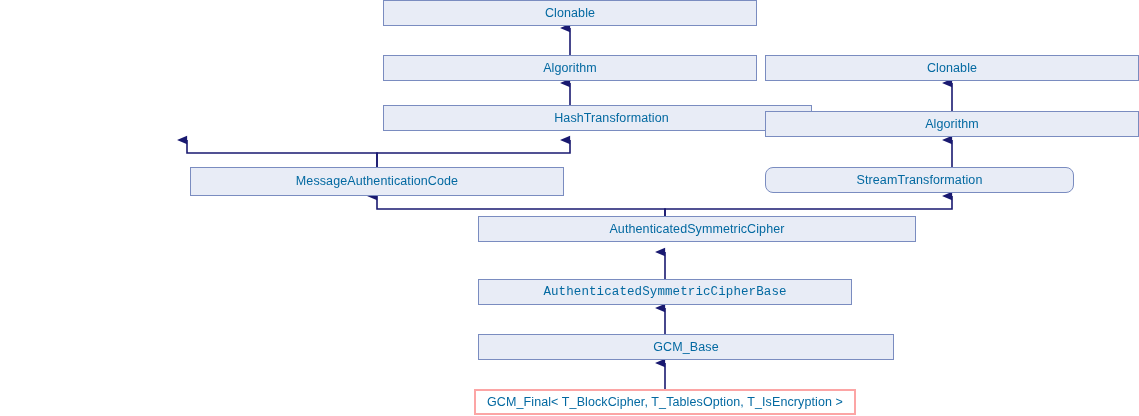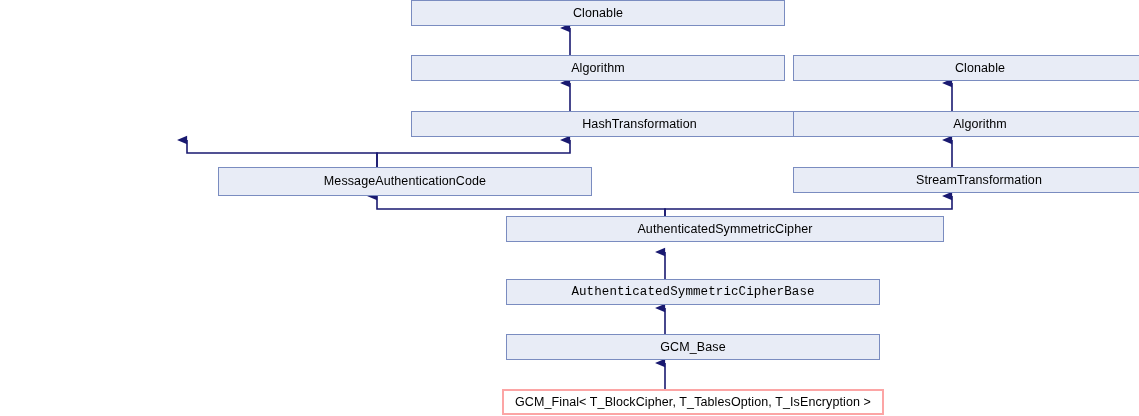--- a/index.html
+++ b/index.html
@@ -27,25 +27,24 @@
   .node {
     position: absolute;
     box-sizing: border-box;
     border: 1px solid #7a8cc0;
     background: #e8ecf6;
     display: flex;
     align-items: center;
     justify-content: center;
     font-size: 12.5px;
     line-height: 1;
-    color: #000000;
+    color: #0369a1;
     letter-spacing: 0.1px;
     white-space: nowrap;
     z-index: 2;
-    margin-left: 28px;
   }
   .node.current {
     border: 2px solid #fca5a5;
     background: #ffffff;
   }
   .node-label {
     display: block;
     padding: 0 4px;
   }
 </style>
@@ -90,45 +89,45 @@
 
   <div class="node" style="left:383px; top:55px; width:374px; height:26px;">
     <span class="node-label">Algorithm</span>
   </div>
 
   <div class="node" style="left:765px; top:55px; width:374px; height:26px;">
     <span class="node-label">Clonable</span>
   </div>
 
 
-  <div class="node" style="left:383px; top:111px; width:429px; height:26px;padding-left:28px;">
+  <div class="node" style="left:383px; top:105px; width:429px; height:26px;padding-left:28px;">
     <span class="node-label">HashTransformation</span>
   </div>
 
   <div class="node" style="left:765px; top:111px; width:374px; height:26px;">
     <span class="node-label">Algorithm</span>
   </div>
 
   <div class="node" style="left:190px; top:167px; width:374px; height:29px;">
     <span class="node-label">MessageAuthenticationCode</span>
   </div>
 
-  <div class="node" style="left:765px; top:167px; width:372px; height:26px;">
+  <div class="node" style="left:765px; top:167px; width:309px; height:26px;border-radius:8px;">
     <span class="node-label">StreamTransformation</span>
   </div>
 
   <div class="node" style="left:478px; top:216px; width:438px; height:26px;">
     <span class="node-label">AuthenticatedSymmetricCipher</span>
   </div>
 
   <div class="node" style="left:478px; top:279px; width:374px; height:26px;font-family:Liberation Mono, monospace;">
     <span class="node-label">AuthenticatedSymmetricCipherBase</span>
   </div>
 
-  <div class="node" style="left:478px; top:334px; width:374px; height:26px;">
+  <div class="node" style="left:478px; top:334px; width:416px; height:26px;">
     <span class="node-label">GCM_Base</span>
   </div>
 
   <div class="node current" style="left:474px; top:389px; width:382px; height:26px;">
     <span class="node-label">GCM_Final&lt; T_BlockCipher, T_TablesOption, T_IsEncryption &gt;</span>
   </div>
 
 </div>
 
 </body></html>

